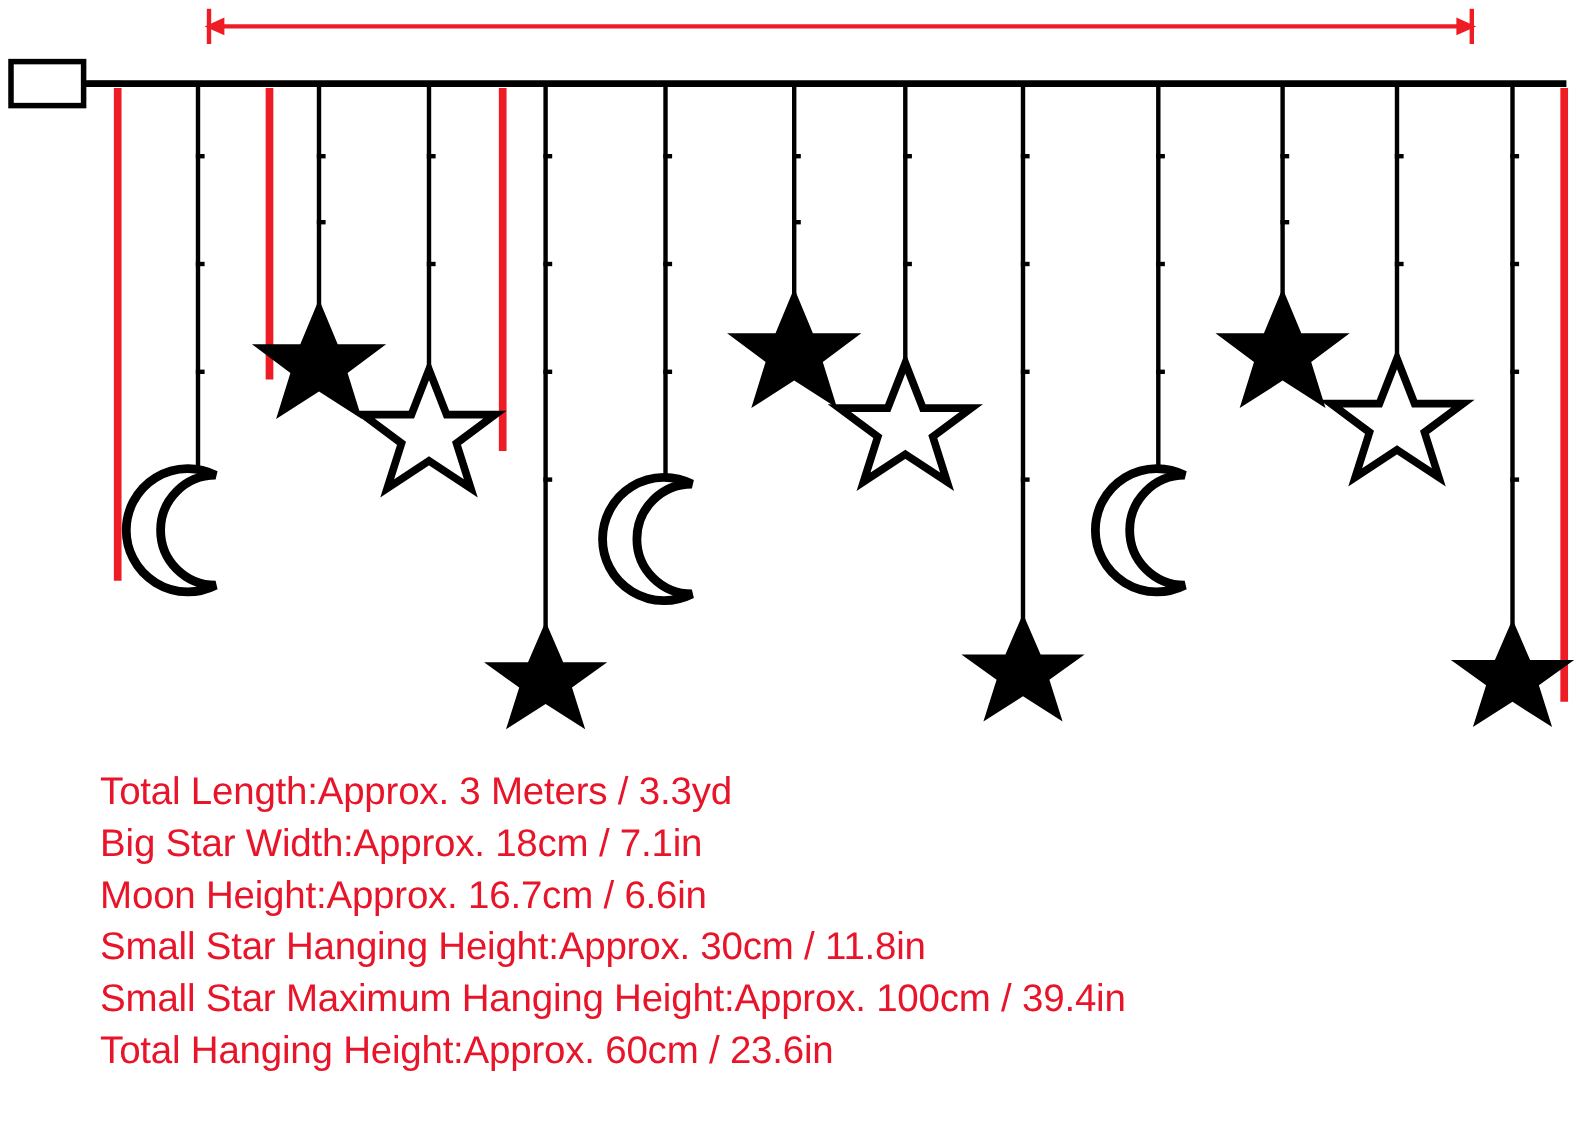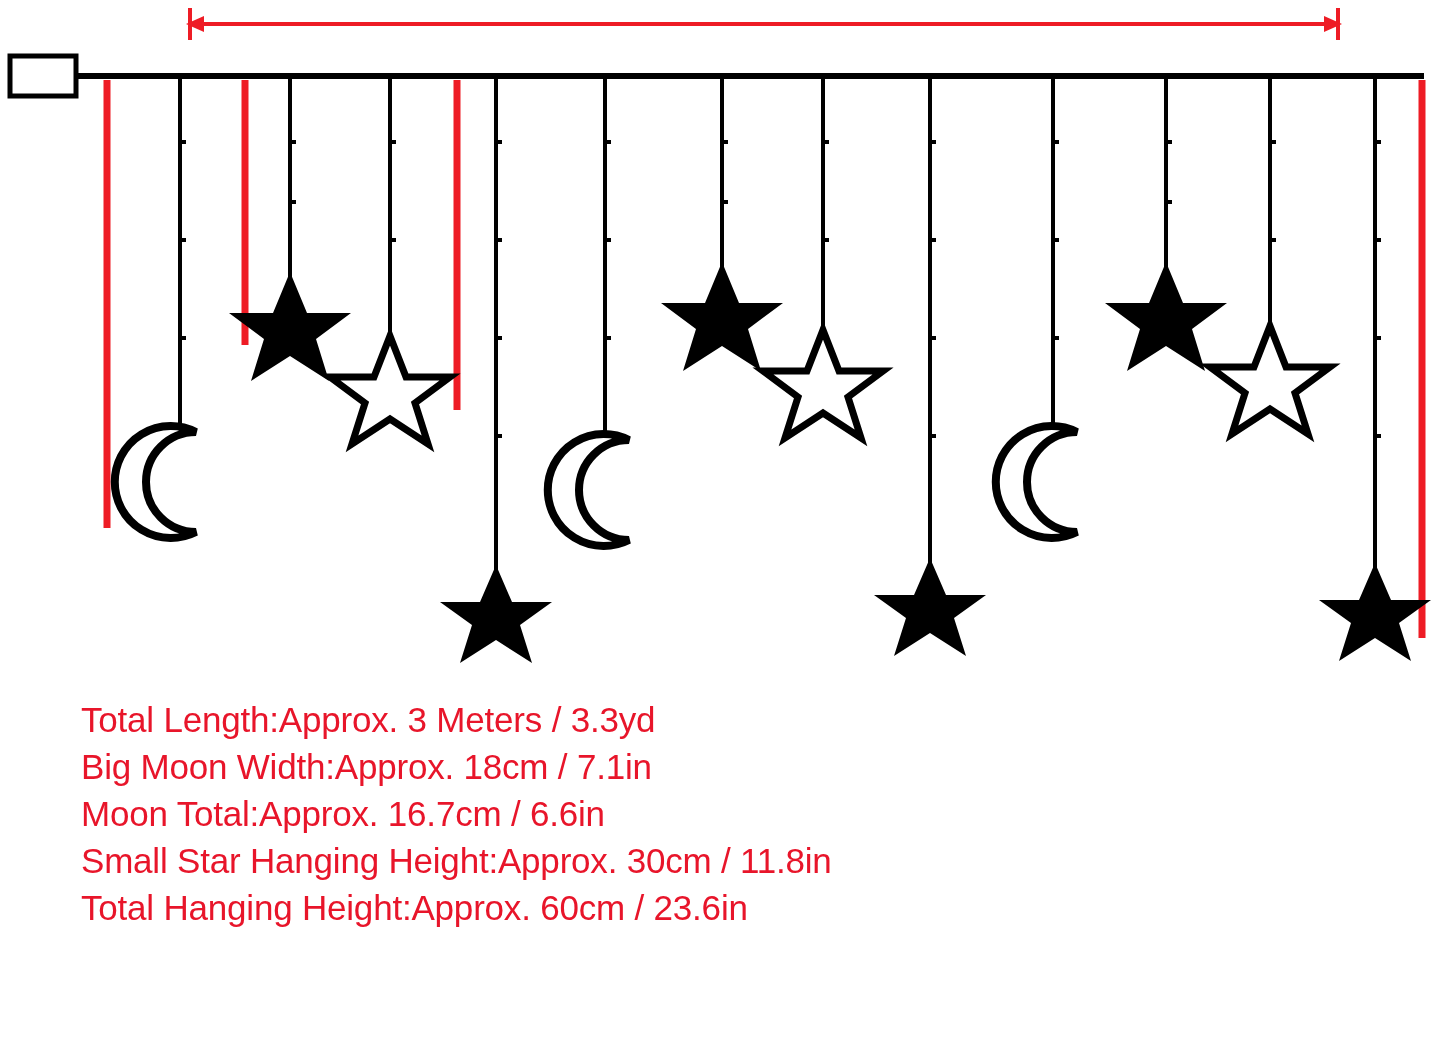--- a/index.html
+++ b/index.html
@@ -20,21 +20,21 @@
     width: 1442px;
     height: 690px;
   }
   #diagram-svg {
     display: block;
     width: 1442px;
     height: 690px;
   }
   #spec-list {
     position: absolute;
-    left: 81px;
+    left: 91px;
     top: 696px;
     width: 1330px;
   }
   .spec-line {
     color: #e8152a;
     font-family: "Liberation Sans", sans-serif;
     font-size: 35px;
     line-height: 47px;
     white-space: nowrap;
     letter-spacing: -0.2px;
@@ -157,17 +157,18 @@
   </g>
   <g fill="#ffffff" stroke="#000000" stroke-width="8">
     <path d="M 1077 432 A 56 56 0 1 0 1077 532 A 44 44 0 1 1 1077 432 Z"></path>
   </g>
 
 </svg>
 </div>
 
 <div id="spec-list">
   <div class="spec-line">Total Length:Approx. 3 Meters / 3.3yd</div>
-  <div class="spec-line">Big Moon Width:Approx. 18cm / 7.1in</div>
-  <div class="spec-line">Moon Total:Approx. 16.7cm / 6.6in</div>
+  <div class="spec-line">Big Star Width:Approx. 18cm / 7.1in</div>
+  <div class="spec-line">Moon Height:Approx. 16.7cm / 6.6in</div>
   <div class="spec-line">Small Star Hanging Height:Approx. 30cm / 11.8in</div>
+  <div class="spec-line">Small Star Maximum Hanging Height:Approx. 100cm / 39.4in</div>
   <div class="spec-line">Total Hanging Height:Approx. 60cm / 23.6in</div>
 </div>
 
 </body></html>

